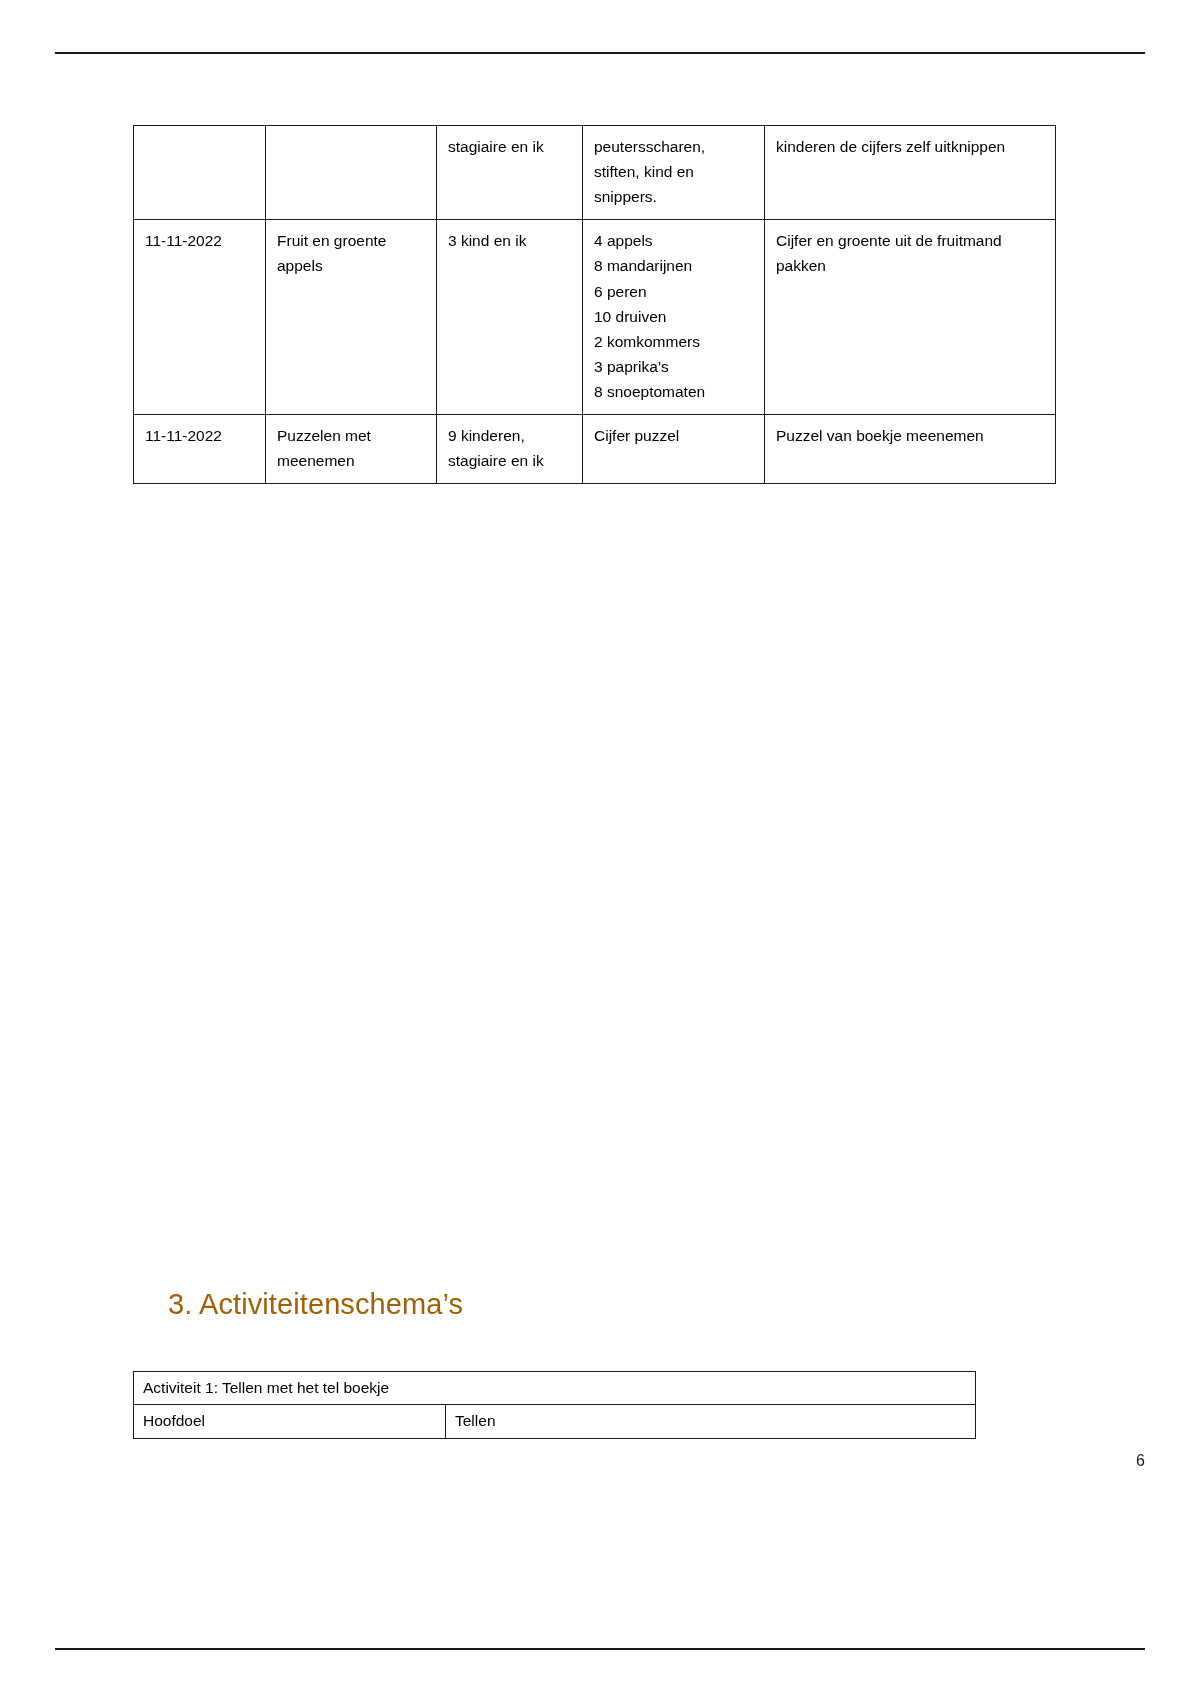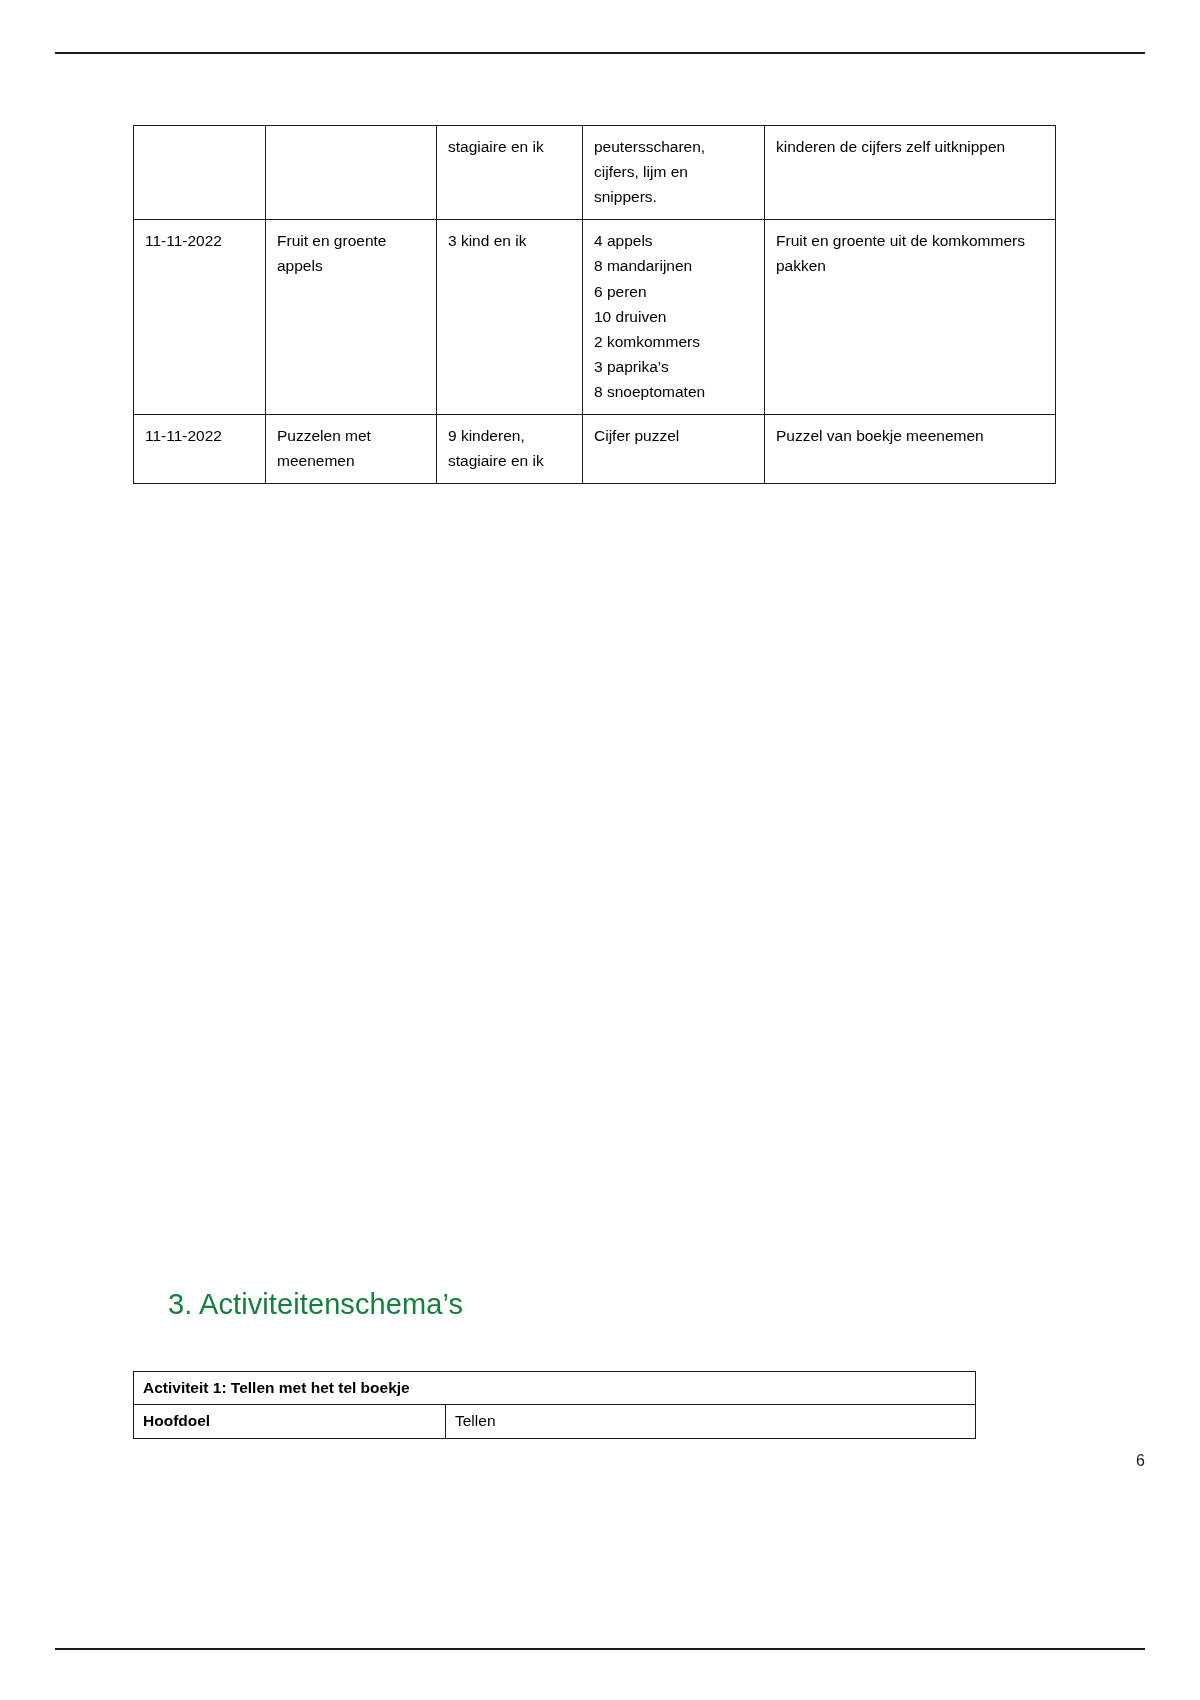--- a/index.html
+++ b/index.html
@@ -60,21 +60,21 @@
   .col-who    { width: 146px; }
   .col-mat    { width: 182px; }
   .col-prep   { width: 291px; }
 
   
   .section-heading {
     position: absolute;
     left: 168px;
     top: 1288px;
     font-size: 29px;
-    color: #15803d;
+    color: #a16207;
     font-weight: 400;
     letter-spacing: 0.1px;
     white-space: nowrap;
   }
 
   
   .schema-table {
     position: absolute;
     left: 133px;
     top: 1371px;
@@ -82,21 +82,21 @@
     border-collapse: collapse;
     table-layout: fixed;
     font-size: 15.5px;
     line-height: 1.5;
   }
   .schema-table td {
     border: 1.2px solid #1a1a1a;
     vertical-align: top;
     padding: 4px 9px 5px 9px;
   }
-  .schema-table td.bold { font-weight: bold; }
+  .schema-table td.bold { font-weight: normal; }
   .schema-col-label { width: 312px; }
 
   .page-number {
     position: absolute;
     left: 0;
     top: 1452px;
     width: 1145px;
     text-align: right;
     font-size: 16px;
     color: #1a1a1a;
@@ -115,35 +115,35 @@
       <col class="col-act">
       <col class="col-who">
       <col class="col-mat">
       <col class="col-prep">
     </colgroup>
     <tbody>
       <tr>
         <td></td>
         <td></td>
         <td>stagiaire en ik</td>
-        <td>peutersscharen, cijfers, lijm en snippers.</td>
+        <td>peutersscharen, stiften, kind en snippers.</td>
         <td>kinderen de cijfers zelf uitknippen</td>
       </tr>
       <tr>
         <td>11-11-2022</td>
         <td>Fruit en groente appels</td>
         <td>3 kind en ik</td>
         <td>4 appels
 8 mandarijnen
 6 peren
 10 druiven
 2 komkommers
 3 paprika’s
 8 snoeptomaten</td>
-        <td>Fruit en groente uit de komkommers pakken</td>
+        <td>Cijfer en groente uit de fruitmand pakken</td>
       </tr>
       <tr>
         <td>11-11-2022</td>
         <td>Puzzelen met meenemen</td>
         <td>9 kinderen, stagiaire en ik</td>
         <td>Cijfer puzzel</td>
         <td>Puzzel van boekje meenemen</td>
       </tr>
     </tbody>
   </table>

